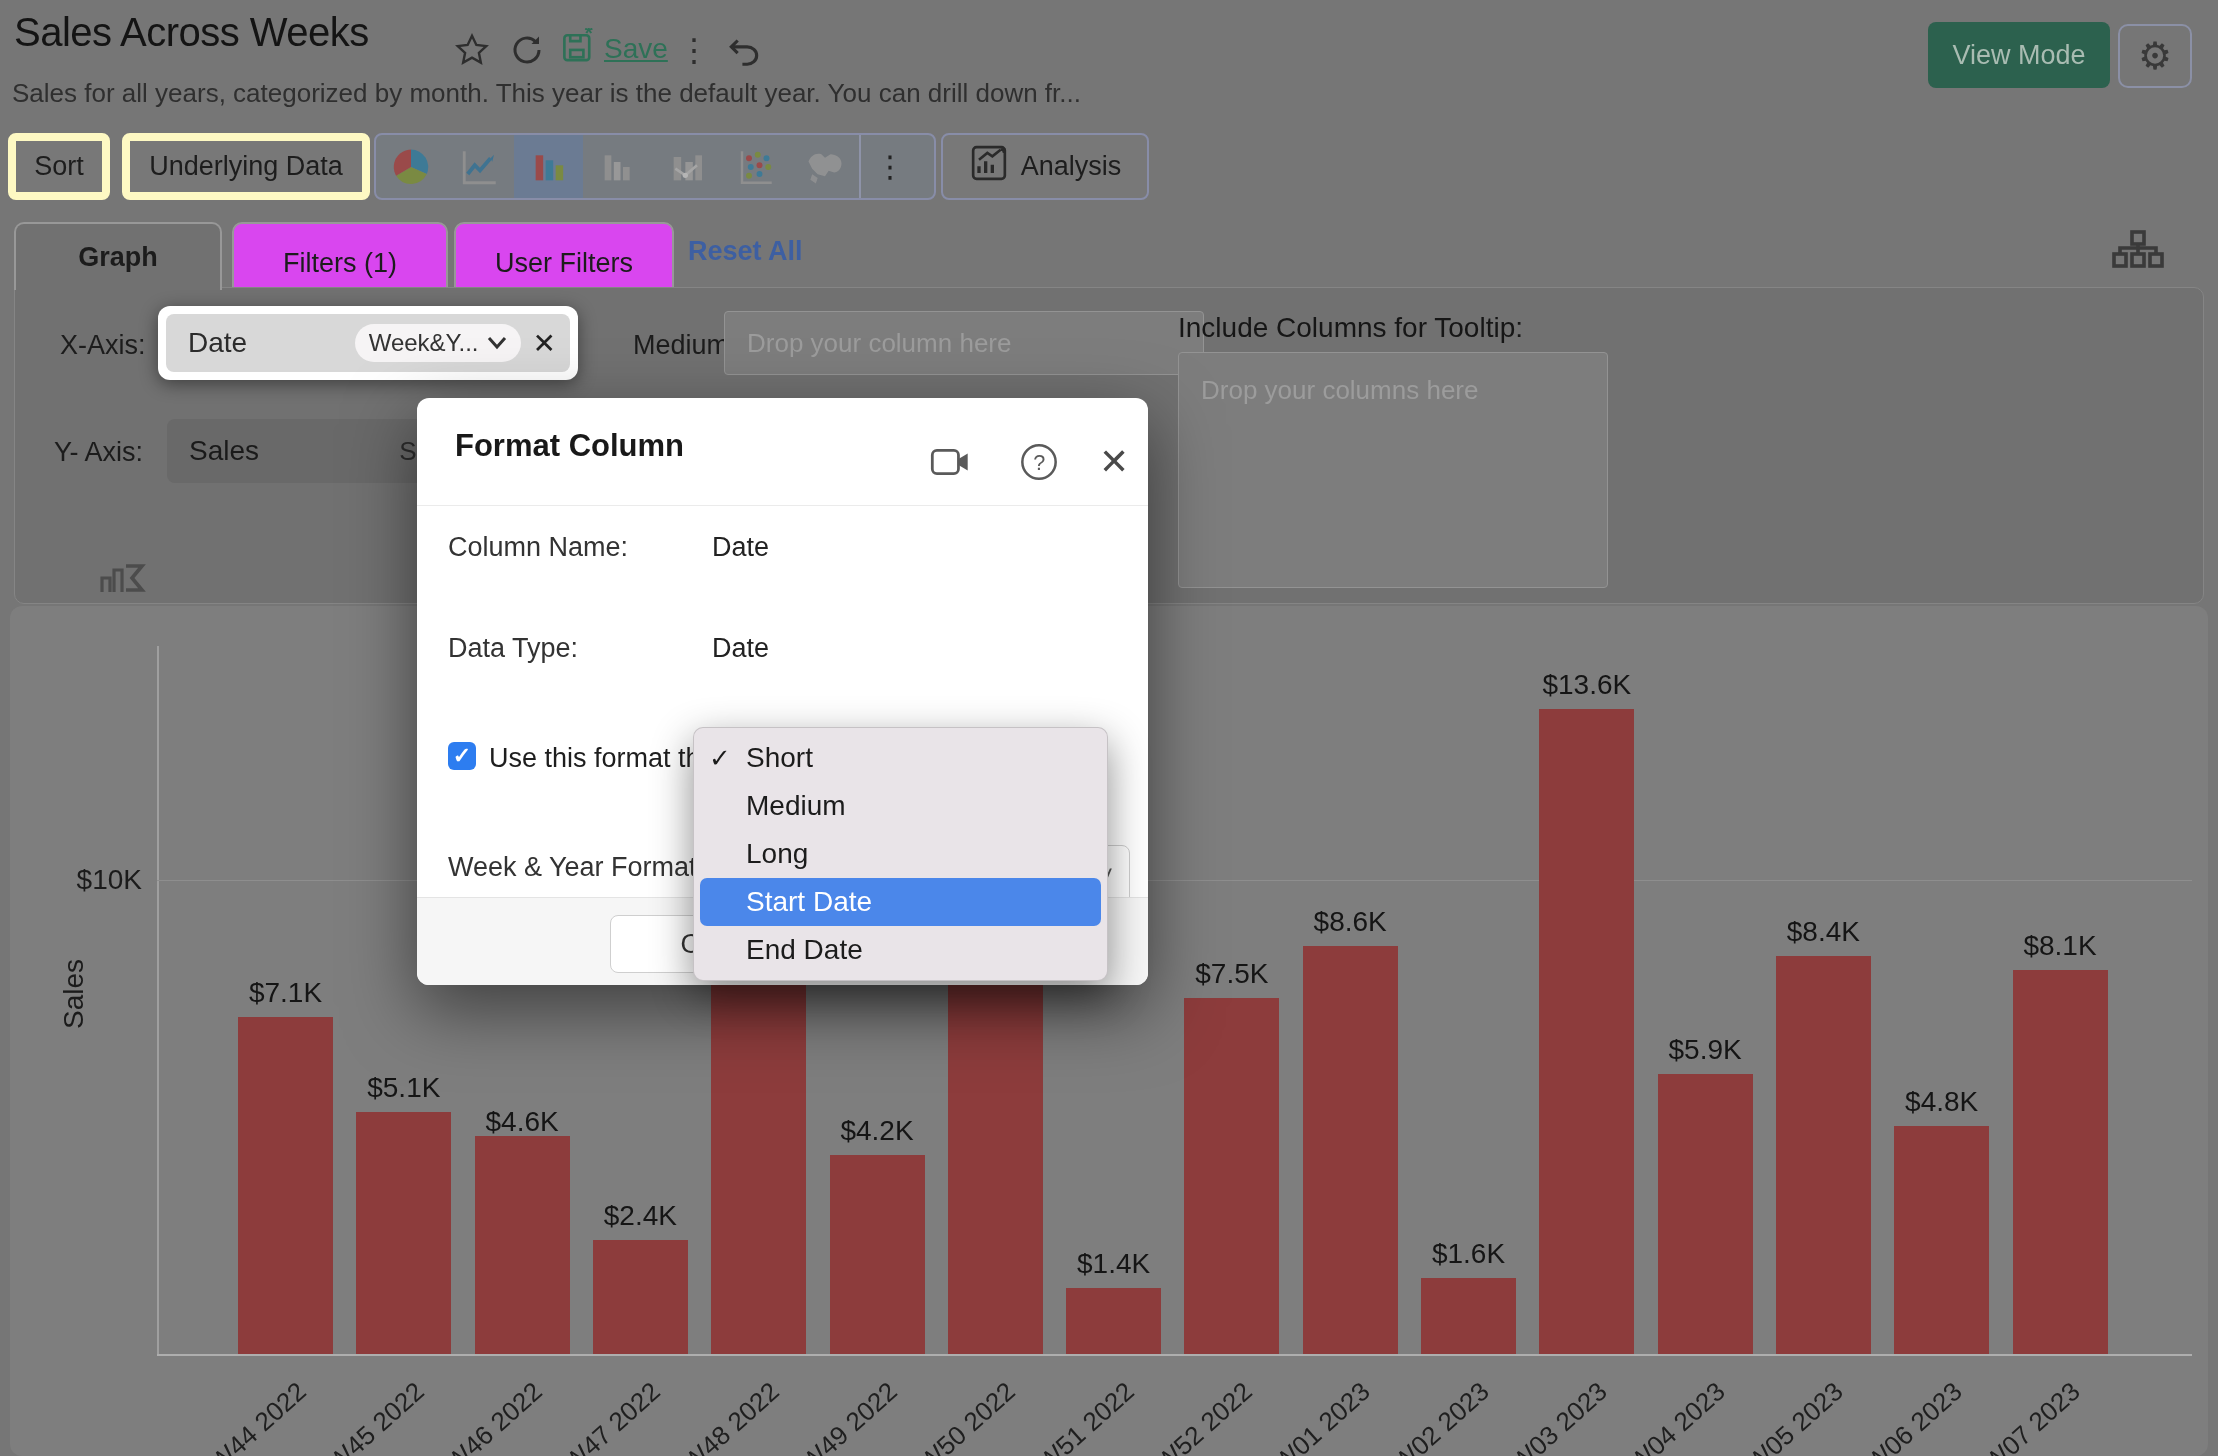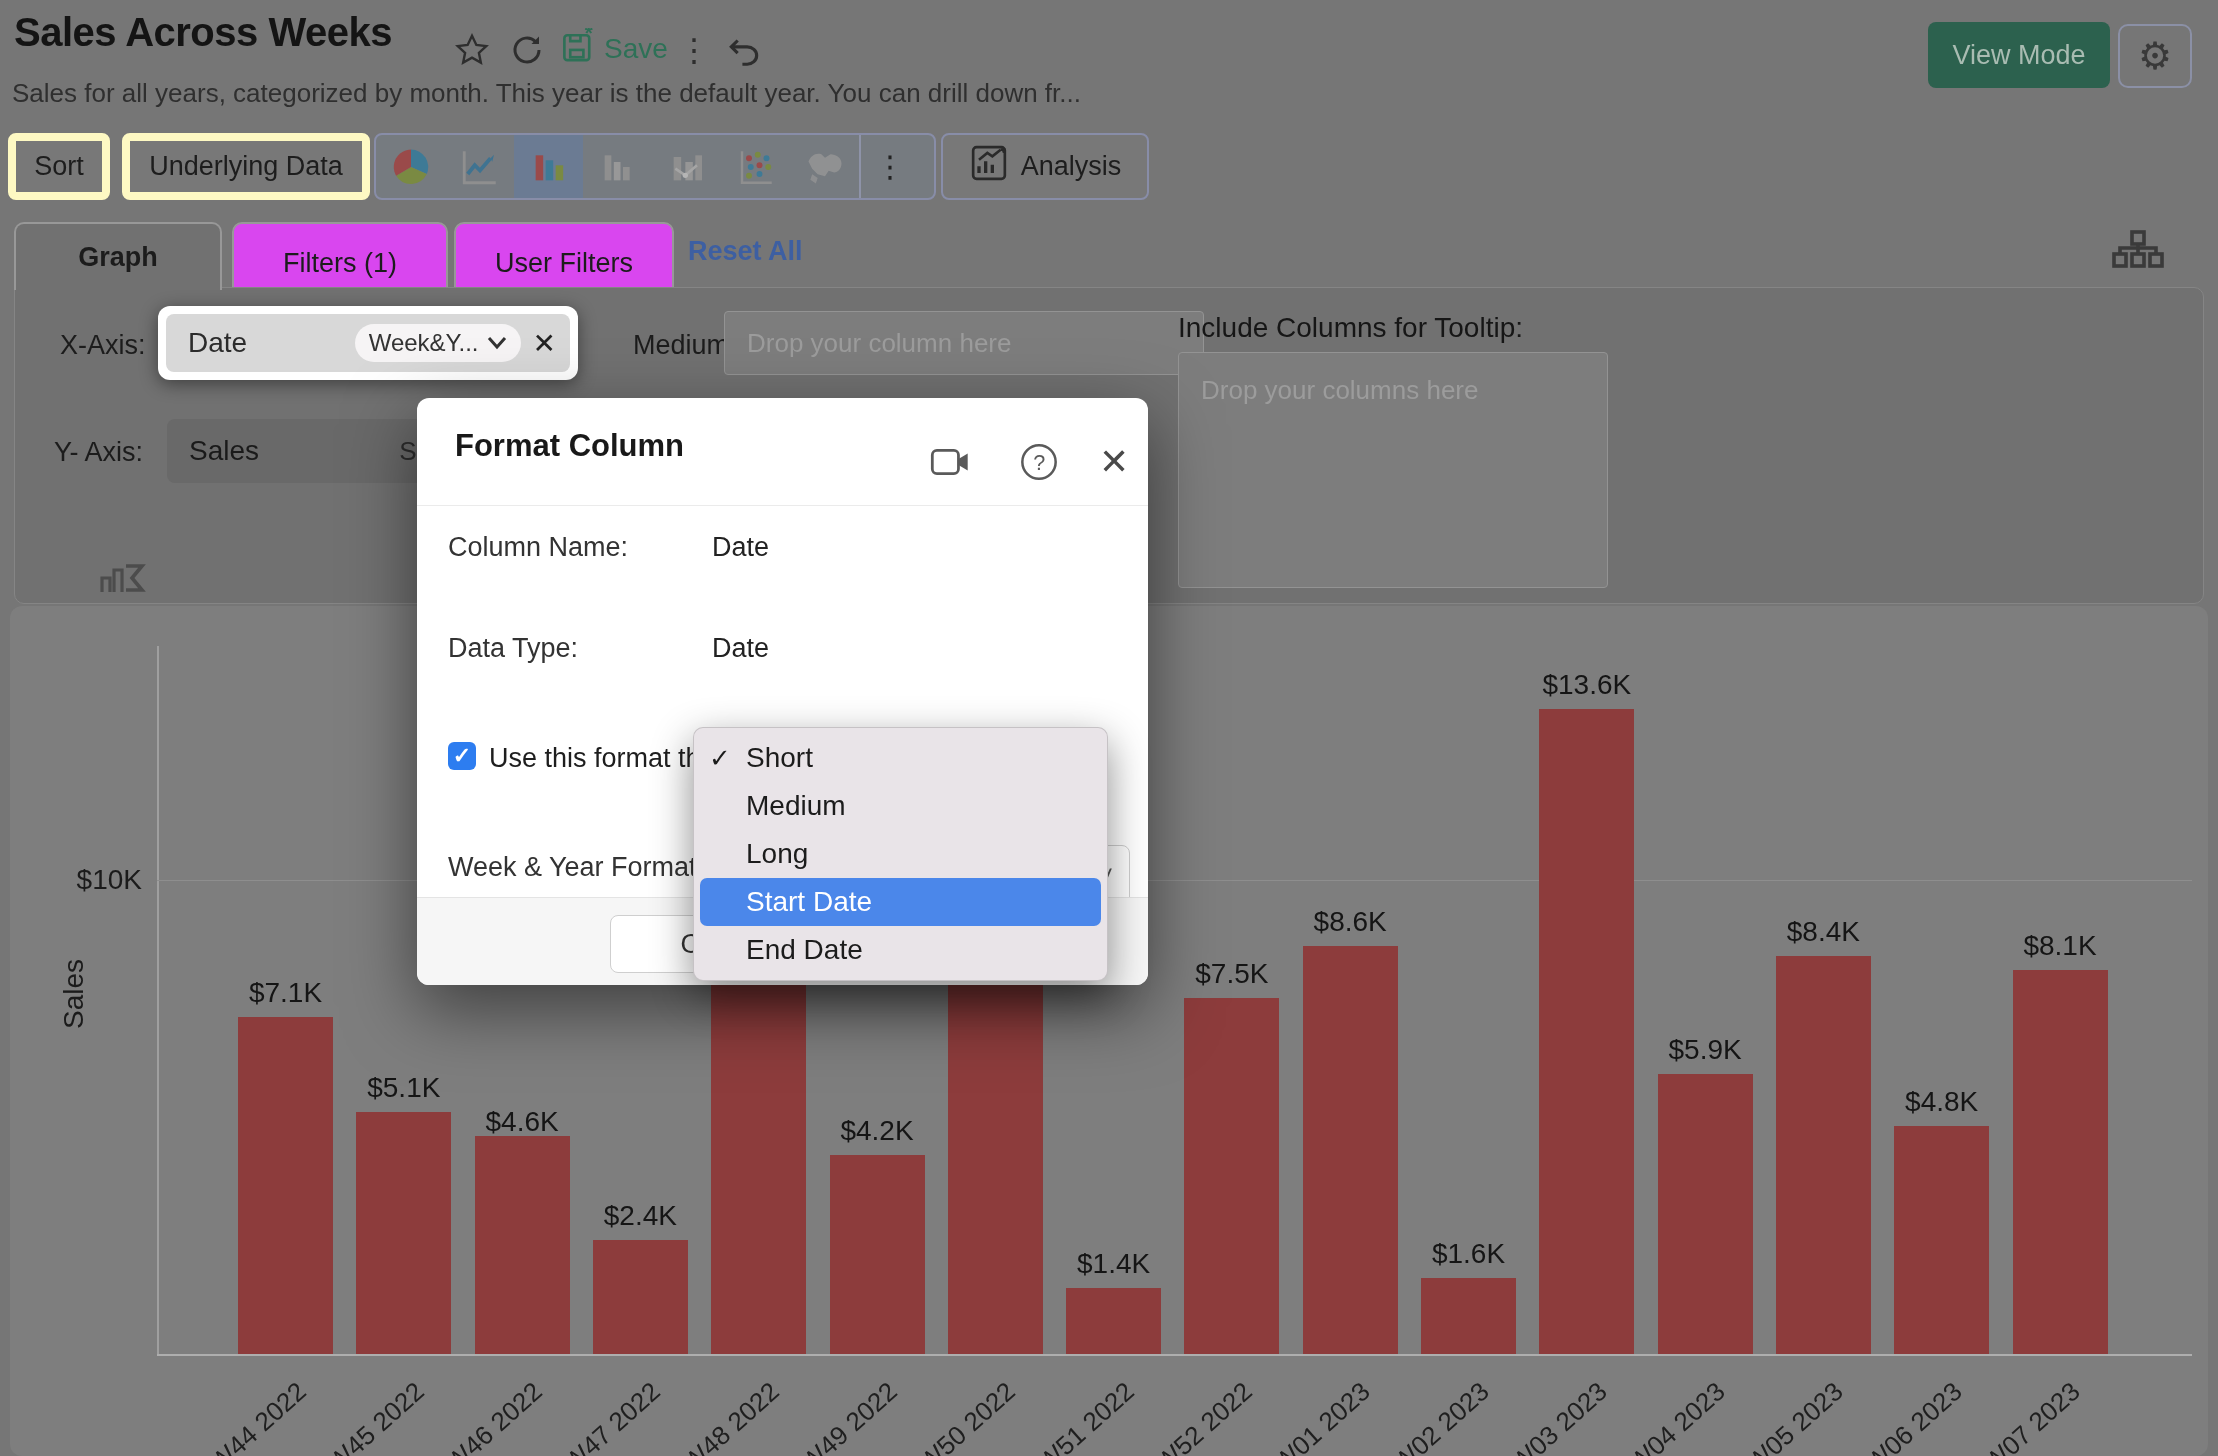--- a/index.html
+++ b/index.html
@@ -2,25 +2,25 @@
 <html><head>
 <meta charset="utf-8">
 <style>
   * { margin:0; padding:0; box-sizing:border-box; }
   body { background:#555; font-family:"Liberation Sans", sans-serif; }
   .screen { position:relative; width:2218px; height:1456px; background:#767676; overflow:hidden;
             font-family:"Liberation Sans", sans-serif; color:#1c1c1c; }
   .abs { position:absolute; }
 
   
-  .page-title { left:14px; top:10px; font-size:40px; font-weight:bold; color:#141414; letter-spacing:-0.5px; }
+  .page-title { left:14px; top:10px; font-size:40px; font-weight:normal; color:#141414; letter-spacing:-0.5px; }
   .hdr-icon { top:28px; width:44px; height:44px; display:flex; align-items:center; justify-content:center;
               color:#2e2e2e; cursor:pointer; }
   .save-wrap { left:560px; top:28px; display:flex; align-items:center; gap:6px; color:#2e7157; cursor:pointer; }
-  .save-label { font-size:28px; color:#2e7157; }
+  .save-label { font-size:28px; color:#2e7157;text-decoration:underline; }
   .subtitle { left:12px; top:78px; font-size:26px; color:#2f2f2f; }
   .viewmode-btn { left:1928px; top:22px; width:182px; height:66px; background:#2c614e; border-radius:8px;
                   color:#a9bcb2; font-size:27px; display:flex; align-items:center; justify-content:center; cursor:pointer; }
   .gear-btn { left:2118px; top:24px; width:74px; height:64px; border:2px solid #8b90a6; border-radius:10px;
               display:flex; align-items:center; justify-content:center; font-size:38px; color:#393939; cursor:pointer; }
 
   
   .tb-btn { top:133px; height:67px; border:8px solid #fef9c3; border-radius:8px; background:#787878;
             display:flex; align-items:center; justify-content:center; font-size:27px; color:#1d1d1d; cursor:pointer; }
   .icon-group { left:374px; top:133px; width:562px; height:67px; border:2px solid #888da8; border-radius:8px;

